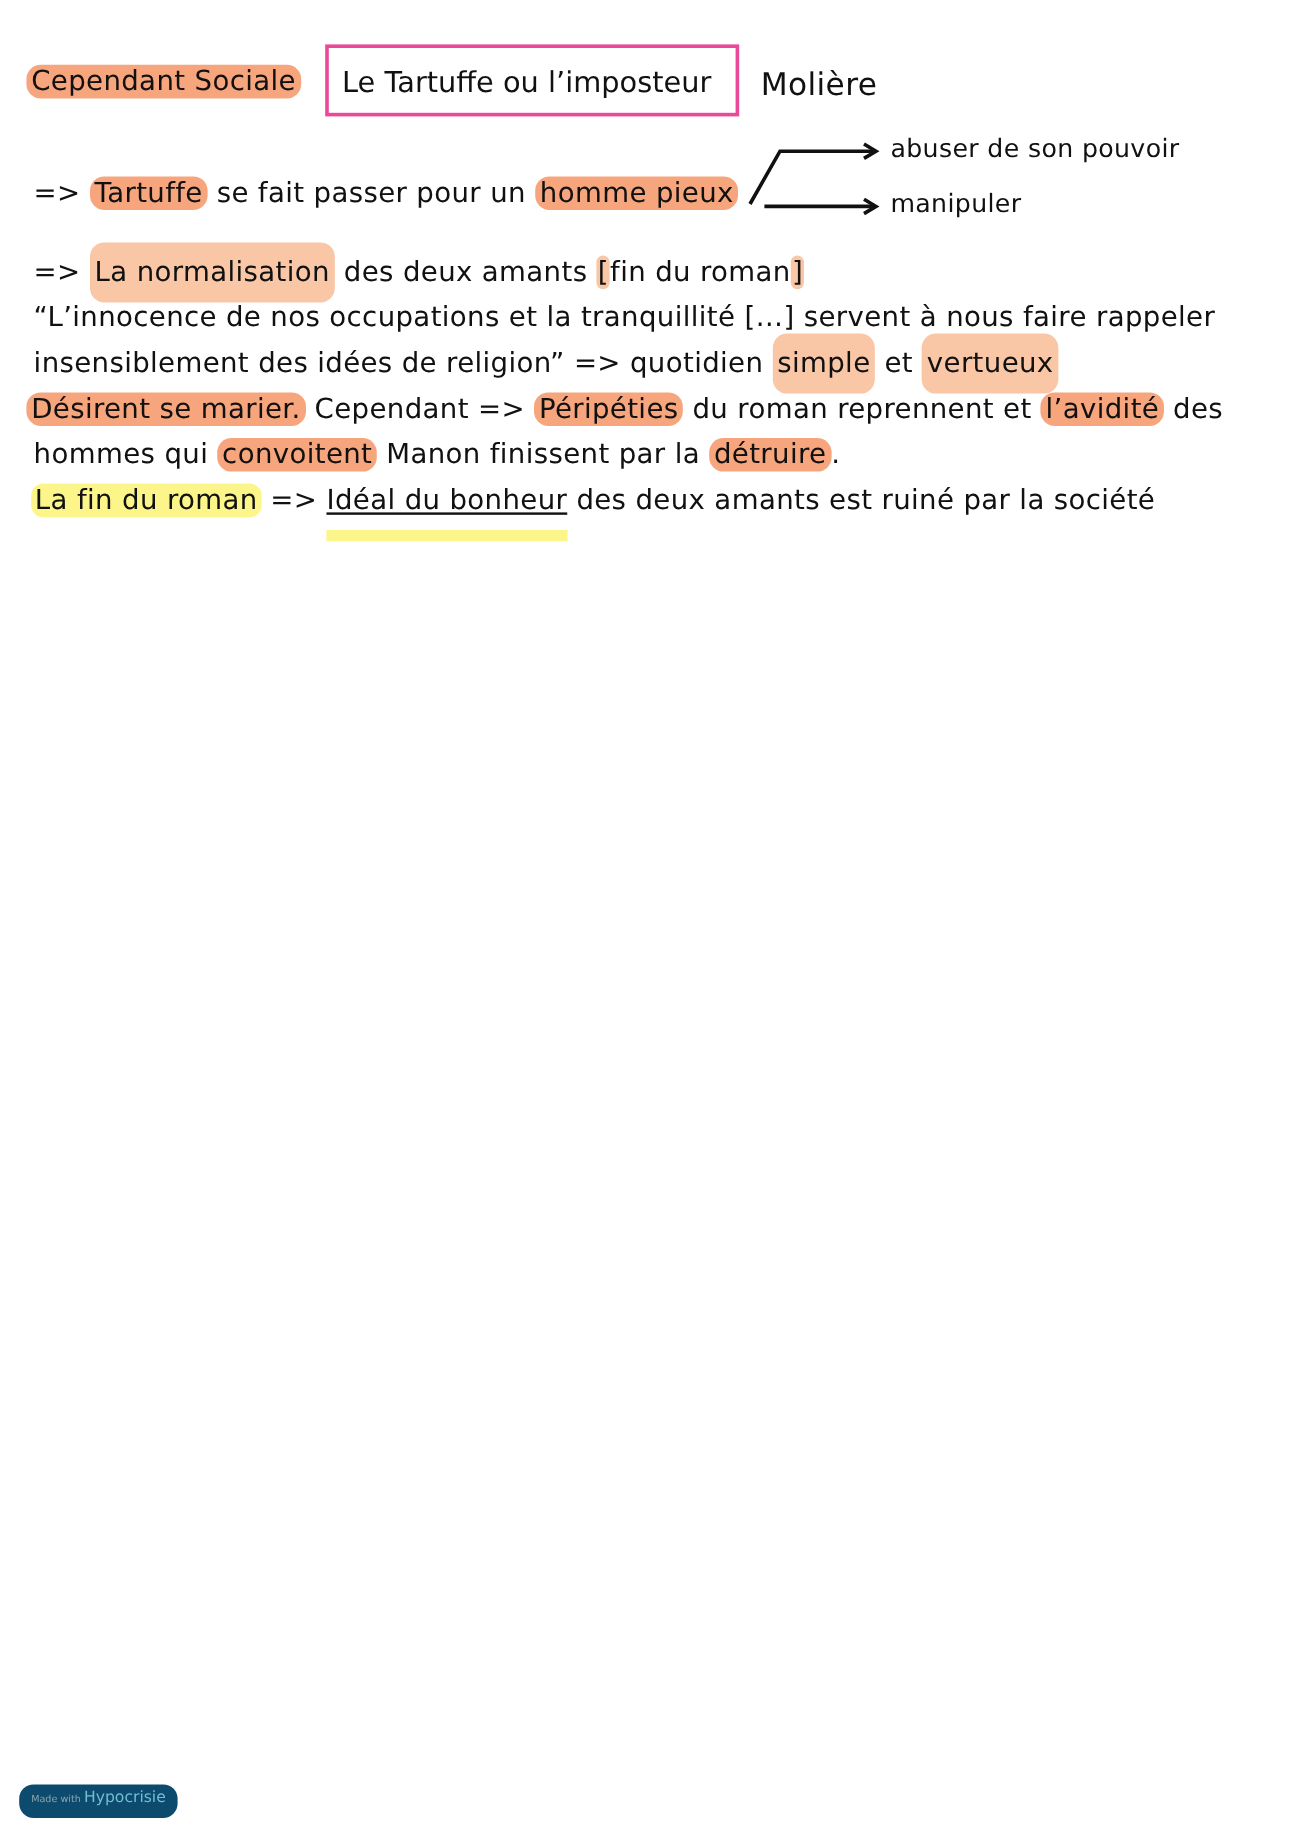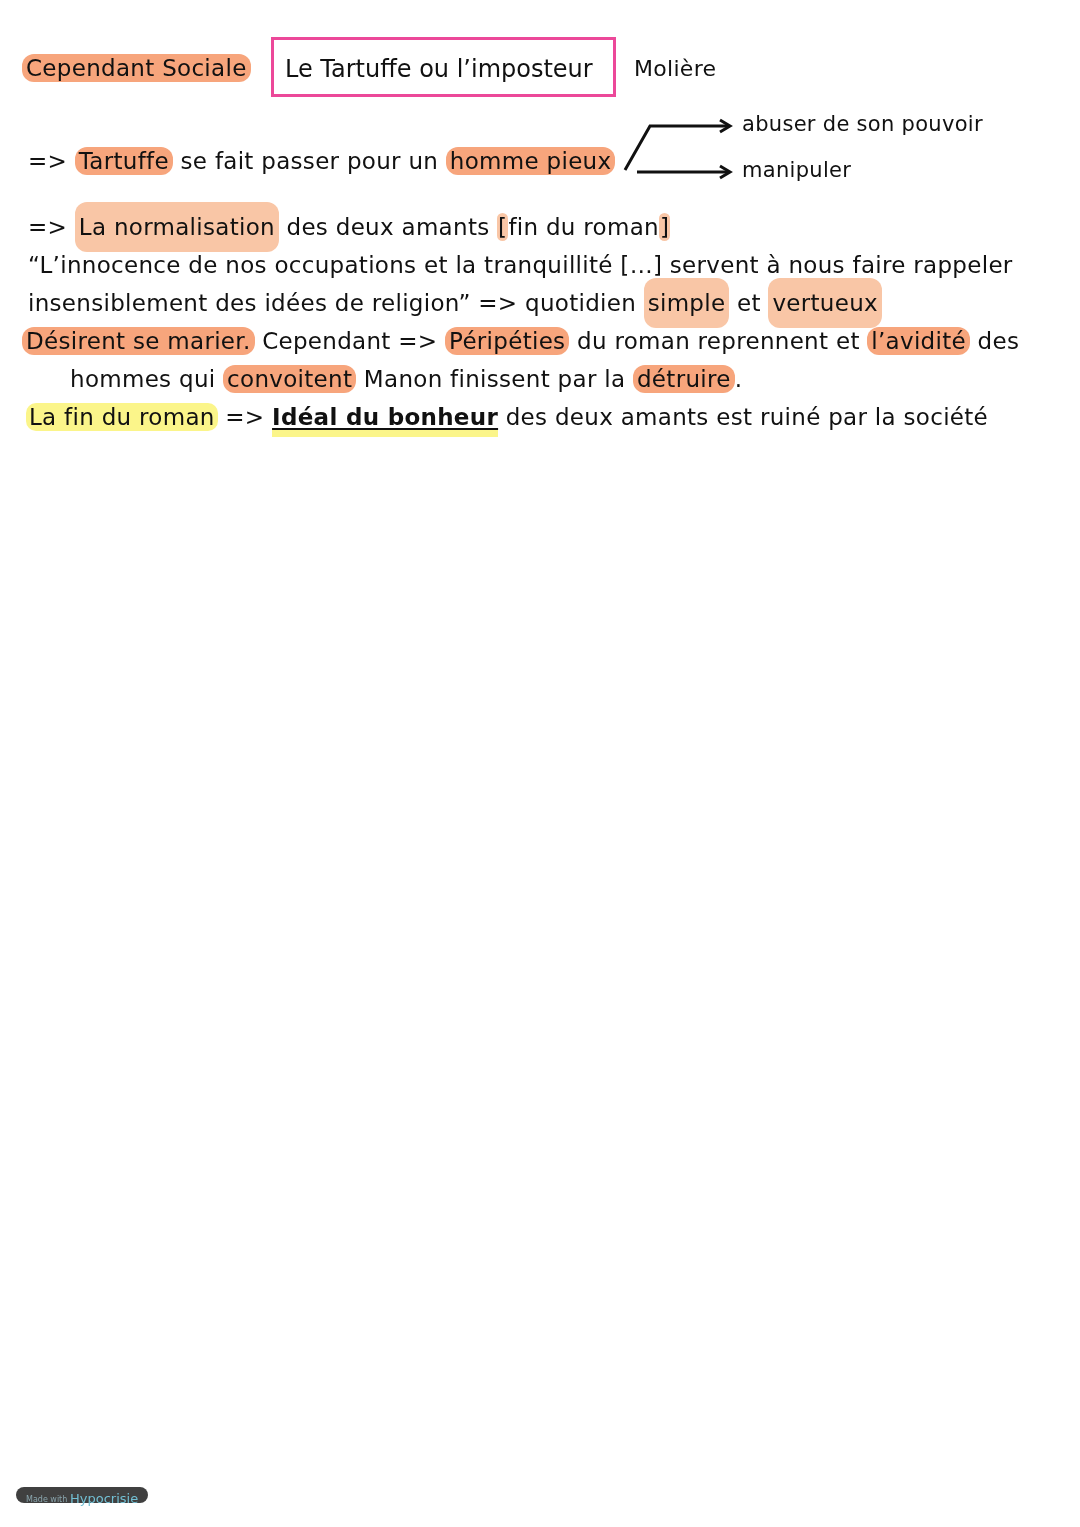--- a/index.html
+++ b/index.html
@@ -5,45 +5,45 @@
   html, body { margin: 0; padding: 0; }
   body {
     width: 1080px; height: 1527px; background: #ffffff; position: relative; overflow: hidden;
     font-family: "DejaVu Sans", sans-serif; color: #111111;
   }
   .abs { position: absolute; white-space: nowrap; }
   .txt { font-size: 23px; letter-spacing: 0.3px; }
   .hl-o { background: #f7a57c; border-radius: 12px; padding: 1px 4px; }
   .hl-l { background: #f9c6a6; border-radius: 12px; padding: 12px 4px; }
   .hl-y { background: #fbf58a; border-radius: 10px; padding: 1px 3px; }
-  .hl-yu { background: linear-gradient(to top, #fbf58a 0, #fbf58a 9px, transparent 9px); padding-bottom: 7px; font-weight: bold; }
+  .hl-yu { background: linear-gradient(to top, #fbf58a 0, #fbf58a 9px, transparent 9px); padding-bottom: 21px; }
   .ul { text-decoration: underline; text-decoration-thickness: 2px; text-underline-offset: 3px; }
   .box {
     position: absolute; left: 271px; top: 37px; width: 345px; height: 60px;
     border: 3px solid #ec4899; box-sizing: border-box;
   }
   .box span { position: absolute; left: 11px; top: 15px; font-size: 24px; }
   .watermark {
-    position: absolute; left: 16px; top: 1487px; width: 132px; height: 16px;
-    background: #404040; border-radius: 12px;
+    position: absolute; left: 16px; top: 1487px; width: 132px; height: 28px;
+    background: #0c4a6e; border-radius: 12px;
     font-size: 8px; color: #8aa5ad;
   }
   .watermark .wm-small { position: absolute; left: 10px; top: 8px; }
   .watermark .wm-brand { position: absolute; left: 54px; top: 4px; font-size: 13px; color: #72bfd3; }
 </style>
 </head>
 <body>
 
 <div class="abs txt" style="left:22px; top:55px;">
   <span class="hl-o">Cependant Sociale</span>
 </div>
 <div class="box">
   <span>Le Tartuffe ou l’imposteur</span>
 </div>
-<div class="abs txt" style="left:634px; top:56px; font-size:22px;">Molière</div>
+<div class="abs txt" style="left:634px; top:56px; font-size:26px;">Molière</div>
 
 <div class="abs txt" style="left:28px; top:148px;">
   <span>=&gt;</span>
   <span class="hl-o">Tartuffe</span><span> se fait passer pour un </span><span class="hl-o">homme pieux</span>
 </div>
 
 <svg class="abs" style="left:620px; top:112px;" width="120" height="70" viewBox="0 0 120 70">
   <path d="M5 58 L30 14 L108 14" fill="none" stroke="#111" stroke-width="3"></path>
   <path d="M100 8 L110 14 L100 20" fill="none" stroke="#111" stroke-width="3"></path>
   <path d="M17 60 L108 60" fill="none" stroke="#111" stroke-width="3"></path>
@@ -55,21 +55,21 @@
 <div class="abs txt" style="left:28px; top:214px;">
   <span>=&gt; </span><span class="hl-l">La normalisation</span><span> des deux amants </span><span class="hl-l" style="padding:1px 1px;">[</span><span>fin du roman</span><span class="hl-l" style="padding:1px 1px;">]</span>
 </div>
 <div class="abs txt" style="left:28px; top:252px;">“L’innocence de nos occupations et la tranquillité […] servent à nous faire rappeler</div>
 <div class="abs txt" style="left:28px; top:290px;">
   <span>insensiblement des idées de religion” =&gt; quotidien </span><span class="hl-l">simple</span><span> et </span><span class="hl-l">vertueux</span>
 </div>
 <div class="abs txt" style="left:22px; top:328px;">
   <span class="hl-o">Désirent se marier.</span><span> Cependant =&gt; </span><span class="hl-o">Péripéties</span><span> du roman reprennent et </span><span class="hl-o">l’avidité</span><span> des</span>
 </div>
-<div class="abs txt" style="left:28px; top:366px;margin-left:42px;">
+<div class="abs txt" style="left:28px; top:366px;">
   <span>hommes qui </span><span class="hl-o">convoitent</span><span> Manon finissent par la </span><span class="hl-o">détruire</span><span>.</span>
 </div>
 <div class="abs txt" style="left:26px; top:404px;">
   <span class="hl-y">La fin du roman</span><span> =&gt; </span><span class="ul hl-yu">Idéal du bonheur</span><span> des deux amants est ruiné par la société</span>
 </div>
 
 <div class="watermark">
   <span class="wm-small">Made with</span>
   <span class="wm-brand">Hypocrisie</span>
 </div>

